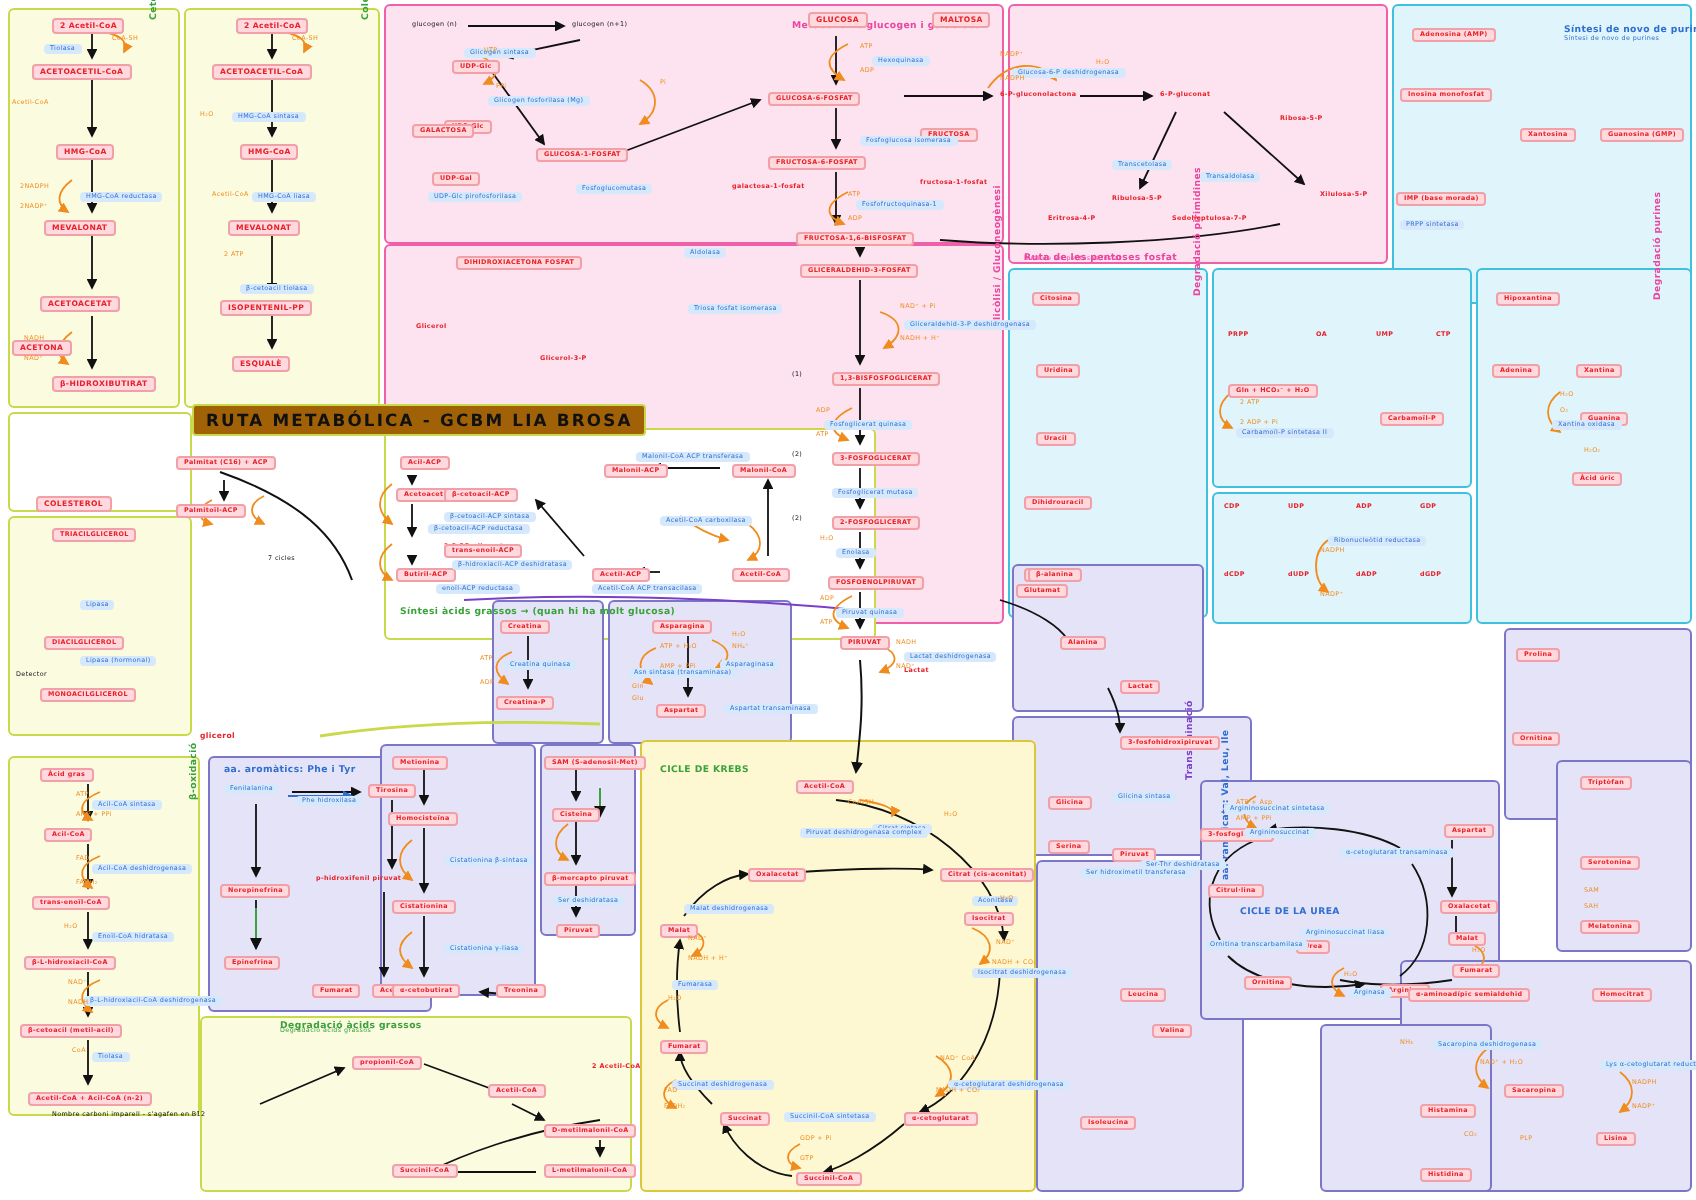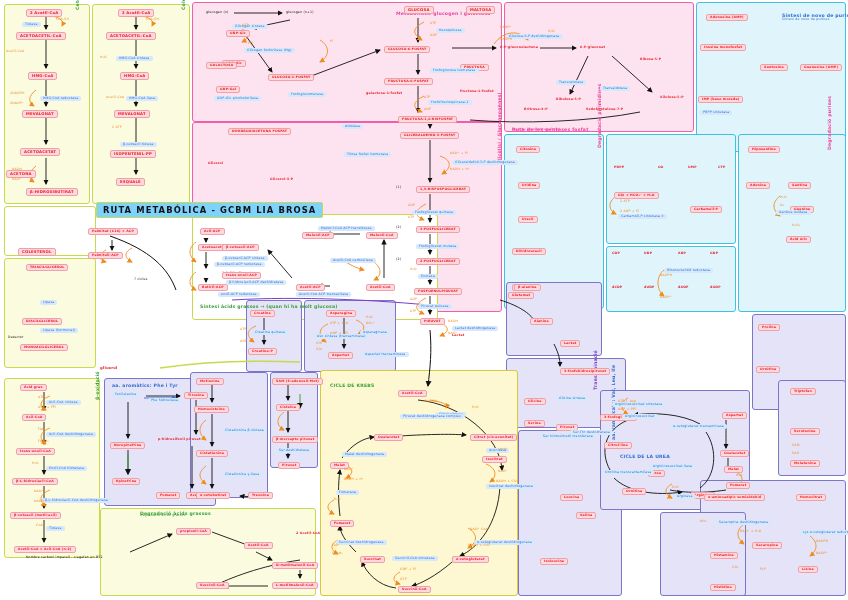--- a/index.html
+++ b/index.html
@@ -31,21 +31,21 @@
   .blk   {color:#111;}
   .tiny  {font-size:3.2px;}
   .xs    {font-size:3.8px;}
   .sm    {font-size:4.6px;}
   .bold  {font-weight:bold;}
 
   
   svg.overlay{position:absolute;left:0;top:0;width:848px;height:600px;pointer-events:none;}
 
   
-  #title-banner{position:absolute;background:#7dd3fc;border:1.4px solid #c8d94a;
+  #title-banner{position:absolute;background:#a16207;border:1.4px solid #c8d94a;
      border-radius:2px;padding:2px 6px;font-weight:bold;font-size:8.4px;color:#111;
      letter-spacing:1.1px;white-space:nowrap;}
 </style>
 </head>
 <body>
 
 <div id="sheet">
 
   <div id="regions-layer">
       <div class="region r-yellow" title="Cetogènesi" style="left: 4px; top: 4px; width: 86px; height: 200px;"></div>

